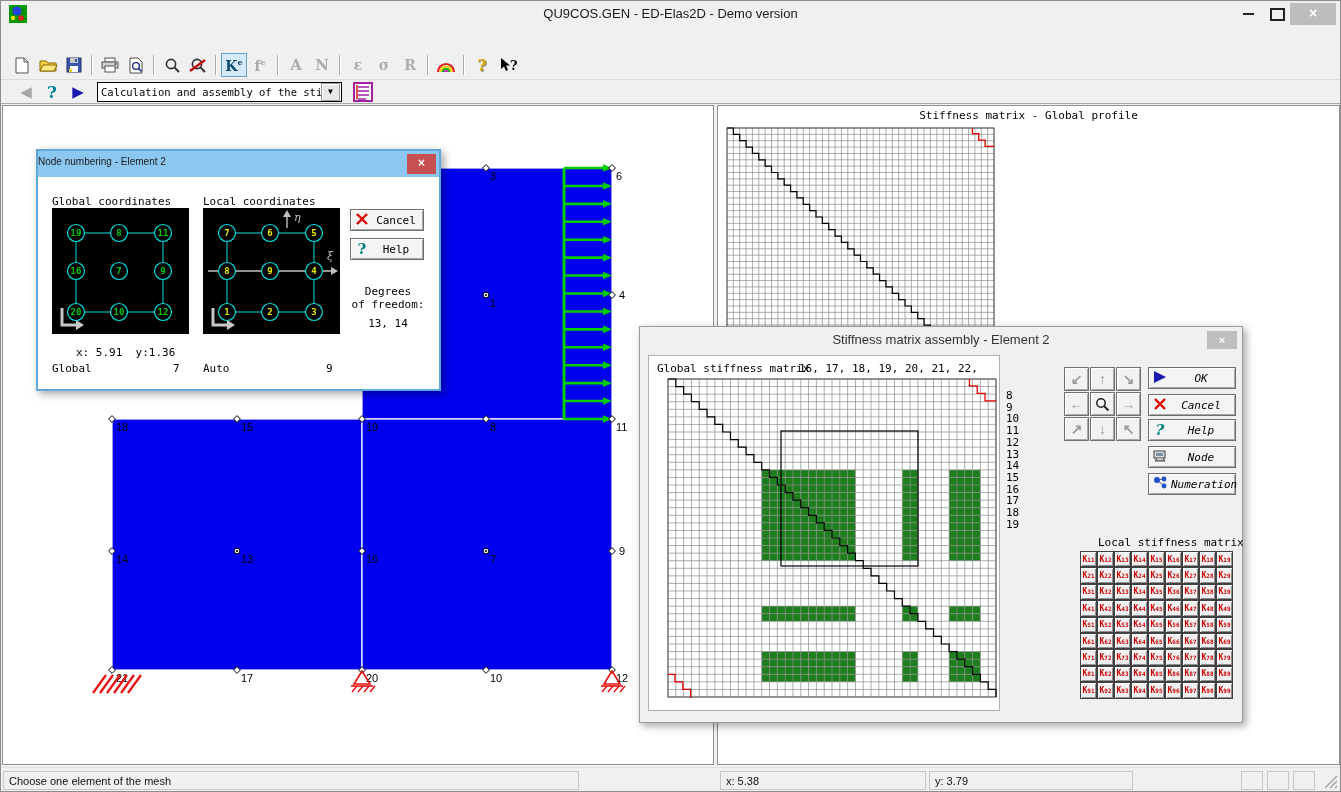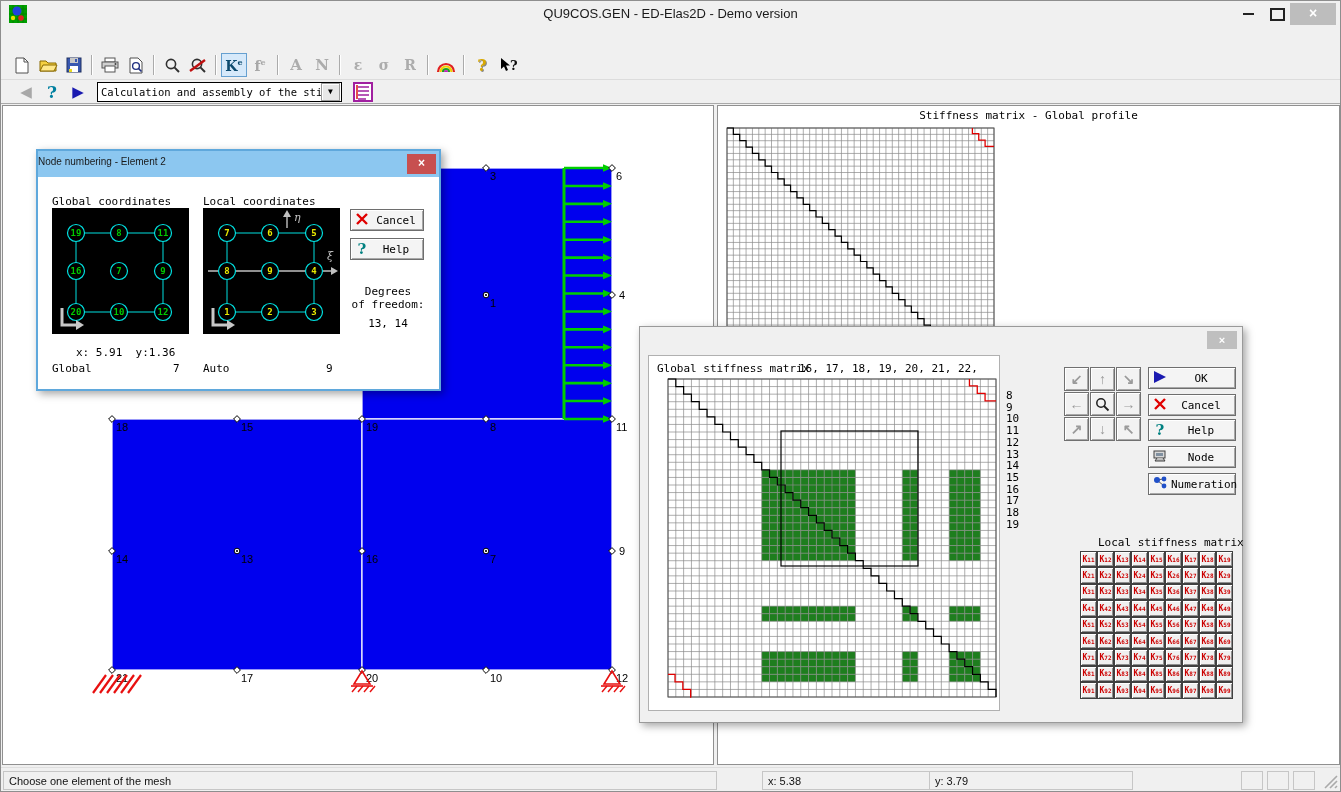--- a/index.html
+++ b/index.html
@@ -390,20 +390,23 @@
       <span class="lb">Help</span>
     </div>
     <div class="abs mono" id="dof-block" style="left:300px;top:134px;width:100px">
       <div>Degrees</div>
       <div>of freedom:</div>
       <div style="margin-top:6px">13, 14</div>
     </div>
   </div>
 
   <div class="abs dialog" id="assembly-dialog">
+    <div class="abs" id="assembly-title">
+      <span>Stiffness matrix assembly - Element 2</span>
+    </div>
     <div class="abs" id="assembly-close">×</div>
     <div class="abs" id="gmatrix-panel">
       <div class="abs asm-label mono" style="left:8px;top:6px">Global stiffness matrix</div>
       <div class="abs asm-label mono" style="left:150px;top:6px">16, 17, 18, 19, 20, 21, 22,</div>
       <div class="abs" id="assembly-grid" style="left:18px;top:22px"><svg width="330" height="320" viewBox="-1 -1 330 320">
             <rect x="0" y="0" width="328" height="318" fill="#fff"></rect>
             <rect x="93.71428571428571" y="90.85714285714286" width="7.809523809523809" height="7.571428571428571" fill="#1E7E1E"></rect>
             <rect x="101.52380952380952" y="90.85714285714286" width="7.809523809523809" height="7.571428571428571" fill="#1E7E1E"></rect>
             <rect x="109.33333333333333" y="90.85714285714286" width="7.809523809523809" height="7.571428571428571" fill="#1E7E1E"></rect>
             <rect x="117.14285714285714" y="90.85714285714286" width="7.809523809523809" height="7.571428571428571" fill="#1E7E1E"></rect>
@@ -756,21 +759,21 @@
           <svg width="15" height="15">
             <circle cx="6" cy="6" r="4.2" fill="none" stroke="#202020" stroke-width="1.5"></circle>
             <path d="M9 9 L13.5 13.5" stroke="#202020" stroke-width="1.8"></path>
           </svg>
         </div>
         <div class="pad-btn">→</div>
         <div class="pad-btn">↗</div>
         <div class="pad-btn">↓</div>
         <div class="pad-btn">↖</div>
       </div>
-    <div class="abs" id="cmd-buttons" style="left: 508px; top: 40px; width: 88px; height: 130px;">
+    <div class="abs" id="cmd-buttons" style="left: 508px; top: 40px; width: 88px; height: 130px; font-style: italic;">
         <div class="dlg-btn cmd-btn mono" style="position: absolute; top: 0px; left: 0px;">
           <span class="ic"><svg width="14" height="12">
               <polygon points="1,0 13,6 1,12" fill="#1A1AB0"></polygon>
             </svg></span>
           <span class="lb">OK</span>
         </div>
         <div class="dlg-btn cmd-btn mono" style="position: absolute; top: 27px; left: 0px;">
           <span class="ic"><svg width="12" height="12">
               <path d="M1 1 L11 11 M11 1 L1 11" stroke="#E00000" stroke-width="2.4"></path>
             </svg></span>
@@ -879,22 +882,22 @@
         <div class="kcell">K<sub>94</sub></div>
         <div class="kcell">K<sub>95</sub></div>
         <div class="kcell">K<sub>96</sub></div>
         <div class="kcell">K<sub>97</sub></div>
         <div class="kcell">K<sub>98</sub></div>
         <div class="kcell">K<sub>99</sub></div>
       </div>
   </div>
 
   <div class="abs" id="statusbar">
-    <div class="abs status-panel" style="left:2px;width:714px">Choose one element of the mesh</div>
-    <div class="abs status-panel" style="left:761px;width:206px">x: 5.38</div>
+    <div class="abs status-panel" style="left:2px;width:576px">Choose one element of the mesh</div>
+    <div class="abs status-panel" style="left:719px;width:206px">x: 5.38</div>
     <div class="abs status-panel" style="left:928px;width:204px">y: 3.79</div>
     <div class="abs status-panel" style="left:1240px;width:22px"></div>
     <div class="abs status-panel" style="left:1266px;width:22px"></div>
     <div class="abs status-panel" style="left:1292px;width:22px"></div>
     <svg class="abs" style="left:1322px;top:6px" width="15" height="15">
       <path d="M14 2 L2 14 M14 7 L7 14 M14 12 L12 14" stroke="#AAA" stroke-width="1.6"></path>
     </svg>
   </div>
 
 </div>

